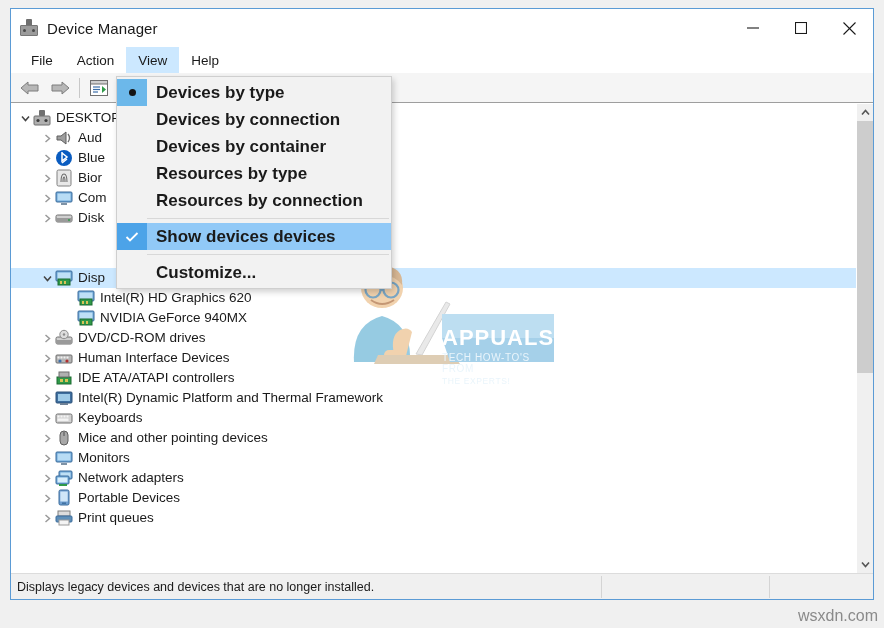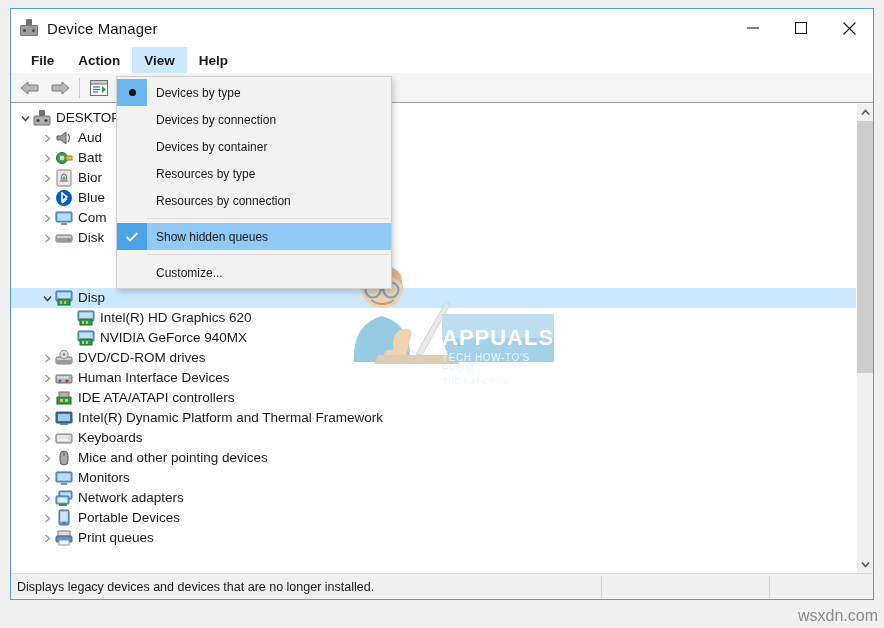--- a/index.html
+++ b/index.html
@@ -75,21 +75,20 @@
     display: flex; align-items: stretch;
     background: #ffffff;
     flex: none;
     padding-left: 8px;
   }
   .menu-item {
     padding: 0 12px;
     display: flex; align-items: center;
     font-size: 13.5px; color: #1a1a1a;
     cursor: default;
-    font-weight: bold;
   }
   .menu-item.active { background: #cce8ff; }
 
   
   .toolbar {
     height: 30px;
     background: #f5f5f5;
     border-bottom: 1px solid #9e9e9e;
     display: flex; align-items: center;
     flex: none;
@@ -192,23 +191,24 @@
     width: 276px;
     background: #f2f2f2;
     border: 1px solid #cfcfcf;
     box-shadow: 2px 3px 6px rgba(0,0,0,0.18);
     padding: 2px 0;
     z-index: 60;
   }
   .dd-item {
     height: 27px;
     display: flex; align-items: center;
-    font-size: 12px; color: #1a1a1a;
+    font-size: 17px; color: #1a1a1a;
     cursor: default;
     white-space: nowrap;
+    font-weight: bold;
   }
   .dd-item.highlight { background: #91c9f7; }
   .dd-gutter {
     width: 30px; height: 27px;
     flex: none;
     display: flex; align-items: center; justify-content: center;
   }
   .dd-item.highlight .dd-gutter { background: #4ca3e8; }
   .dd-radio-box {
     width: 30px; height: 27px;
@@ -343,52 +343,38 @@
             <span class="tree-label">Aud</span>
           </div>
           <div class="tree-row">
             <span style="display:inline-block;width:28px;flex:none"></span>
             <span class="chevron">
               <svg width="9" height="9" viewBox="0 0 9 9">
                 <path d="M2.5 1 L6.5 4.5 L2.5 8" fill="none" stroke="#9a9a9a" stroke-width="1.5"></path>
               </svg>
             </span>
             <span class="tree-icon"><svg width="18" height="18" viewBox="0 0 18 18">
-                <circle cx="7" cy="9" r="5.5" fill="#3f9b4f" stroke="#27662f"></circle>
-                <circle cx="7" cy="9" r="2.4" fill="#d8d8d8"></circle>
-                <rect x="11" y="7" width="6" height="4" fill="#e8c23c" stroke="#9a7c18"></rect>
-              </svg></span>
-            <span class="tree-label">Batt</span>
+                <circle cx="9" cy="9" r="8" fill="#0a5cc0"></circle>
+                <path d="M7 4 L12 8 L7 12 L7 3 M7 14 L12 10" fill="none" stroke="#ffffff" stroke-width="1.5"></path>
+              </svg></span>
+            <span class="tree-label">Blue</span>
           </div>
           <div class="tree-row">
             <span style="display:inline-block;width:28px;flex:none"></span>
             <span class="chevron">
               <svg width="9" height="9" viewBox="0 0 9 9">
                 <path d="M2.5 1 L6.5 4.5 L2.5 8" fill="none" stroke="#9a9a9a" stroke-width="1.5"></path>
               </svg>
             </span>
             <span class="tree-icon"><svg width="18" height="18" viewBox="0 0 18 18">
                 <rect x="2" y="1" width="14" height="16" rx="1.5" fill="#e8e8e8" stroke="#808080"></rect>
                 <path d="M6 13 Q6 5 9 5 Q12 5 12 13" fill="none" stroke="#6b6b6b" stroke-width="1.1"></path>
                 <path d="M8 13 Q8 8 9 8 Q10 8 10 13" fill="none" stroke="#6b6b6b" stroke-width="1.1"></path>
               </svg></span>
             <span class="tree-label">Bior</span>
-          </div>
-          <div class="tree-row">
-            <span style="display:inline-block;width:28px;flex:none"></span>
-            <span class="chevron">
-              <svg width="9" height="9" viewBox="0 0 9 9">
-                <path d="M2.5 1 L6.5 4.5 L2.5 8" fill="none" stroke="#9a9a9a" stroke-width="1.5"></path>
-              </svg>
-            </span>
-            <span class="tree-icon"><svg width="18" height="18" viewBox="0 0 18 18">
-                <circle cx="9" cy="9" r="8" fill="#0a5cc0"></circle>
-                <path d="M7 4 L12 8 L7 12 L7 3 M7 14 L12 10" fill="none" stroke="#ffffff" stroke-width="1.5"></path>
-              </svg></span>
-            <span class="tree-label">Blue</span>
           </div>
           <div class="tree-row">
             <span style="display:inline-block;width:28px;flex:none"></span>
             <span class="chevron">
               <svg width="9" height="9" viewBox="0 0 9 9">
                 <path d="M2.5 1 L6.5 4.5 L2.5 8" fill="none" stroke="#9a9a9a" stroke-width="1.5"></path>
               </svg>
             </span>
             <span class="tree-icon"><svg width="18" height="18" viewBox="0 0 18 18">
                 <rect x="1" y="3" width="16" height="10" rx="1" fill="#6fa8d8" stroke="#3d6d9c"></rect>
@@ -676,21 +662,21 @@
         <span class="dd-gutter"></span>
         <span class="dd-label">Resources by connection</span>
       </div>
       <div class="dd-sep"></div>
       <div class="dd-item highlight">
         <span class="dd-gutter">
           <svg width="14" height="12" viewBox="0 0 14 12">
             <path d="M1.5 6 L5 9.5 L12.5 2" fill="none" stroke="#ffffff" stroke-width="1.8"></path>
           </svg>
         </span>
-        <span class="dd-label">Show hidden queues</span>
+        <span class="dd-label">Show devices devices</span>
       </div>
       <div class="dd-sep"></div>
       <div class="dd-item">
         <span class="dd-gutter"></span>
         <span class="dd-label">Customize...</span>
       </div>
     </div>
 
   <div class="wsxdn">wsxdn.com</div>
 </div>

